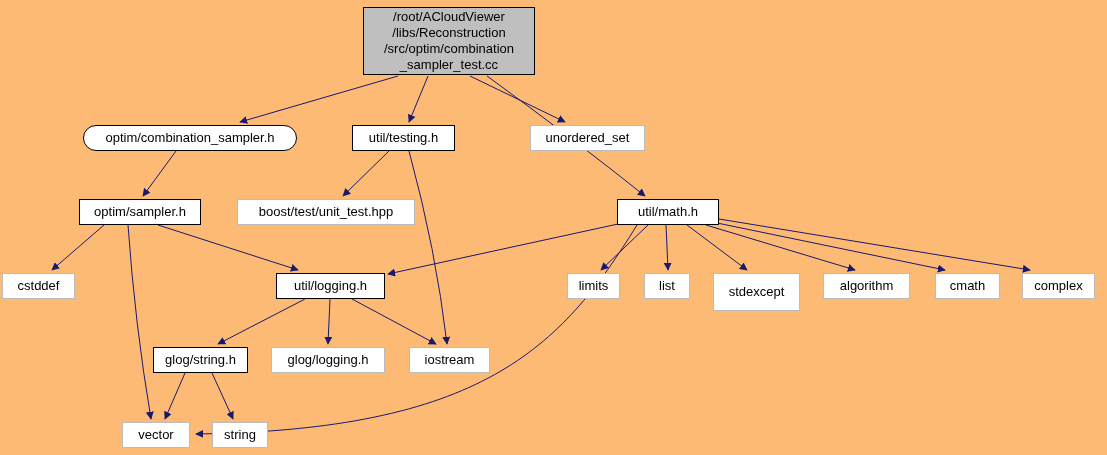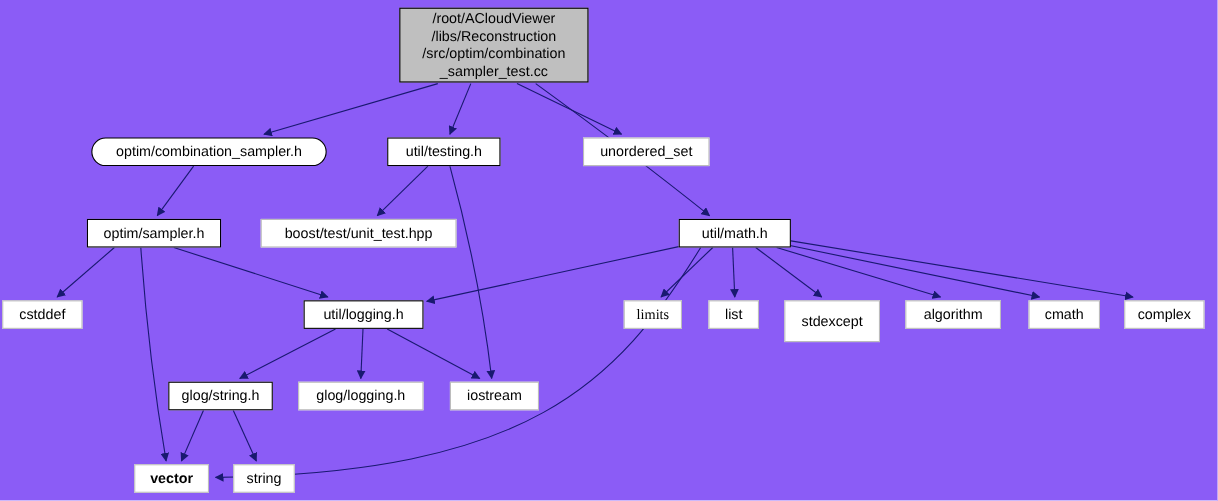--- a/index.html
+++ b/index.html
@@ -1,17 +1,17 @@
 <!DOCTYPE html>
 <html style="--edge-color: #191970; --root-fill: #bfbfbf; --link-border: #000000; --plain-border: #bcbcbc;"><head>
 <meta charset="utf-8">
 <style>
   html,body{margin:0;padding:0;background:#ffffff;}
   body{width:1107px;height:455px;font-family:"Liberation Sans",sans-serif;}
-  .stage{position:relative;width:1107px;height:455px;overflow:hidden;background:#8b5cf6;}
+  .stage{position:relative;width:1107px;height:455px;overflow:hidden;background:#fdba74;}
   .edge-layer{position:absolute;left:0;top:0;width:1107px;height:455px;}
   .edge{fill:none;stroke:var(--edge-color,#191970);stroke-width:1;}
   .node{
     position:absolute;box-sizing:border-box;
     display:flex;align-items:center;justify-content:center;
     text-align:center;font-size:13px;line-height:16px;color:#000;
     background:#ffffff;border:1px solid #000;white-space:pre-line;
     padding:0 4px;cursor:default;
   }
   .node.root{background:var(--root-fill,#bfbfbf);border-color:#000;}
@@ -60,25 +60,25 @@
 /src/optim/combination
 _sampler_test.cc</div>
       <div class="node link" style="left: 83px; top: 125px; width: 214px; height: 26px; border-radius: 13px;">optim/combination_sampler.h</div>
       <div class="node link" style="left: 352px; top: 125px; width: 103px; height: 26px;">util/testing.h</div>
       <div class="node plain" style="left: 530px; top: 125px; width: 115px; height: 26px;">unordered_set</div>
       <div class="node link" style="left: 79px; top: 199px; width: 122px; height: 26px;">optim/sampler.h</div>
       <div class="node plain" style="left: 237px; top: 199px; width: 178px; height: 26px;">boost/test/unit_test.hpp</div>
       <div class="node link" style="left: 617px; top: 199px; width: 102px; height: 26px;">util/math.h</div>
       <div class="node plain" style="left: 2px; top: 273px; width: 73px; height: 26px;">cstddef</div>
       <div class="node link" style="left: 276px; top: 273px; width: 109px; height: 26px;">util/logging.h</div>
-      <div class="node plain" style="left: 567px; top: 273px; width: 53px; height: 26px; font-family: Liberation Serif, serif;">limits</div>
+      <div class="node plain" style="left: 567px; top: 273px; width: 53px; height: 26px;">limits</div>
       <div class="node plain" style="left: 644px; top: 273px; width: 46px; height: 26px;">list</div>
       <div class="node plain" style="left: 713px; top: 273px; width: 87px; height: 38px;">stdexcept</div>
       <div class="node plain" style="left: 823px; top: 273px; width: 87px; height: 26px;">algorithm</div>
       <div class="node plain" style="left: 935px; top: 273px; width: 65px; height: 26px;">cmath</div>
       <div class="node plain" style="left: 1022px; top: 273px; width: 73px; height: 26px;">complex</div>
       <div class="node link" style="left: 153px; top: 347px; width: 95px; height: 26px;">glog/string.h</div>
       <div class="node plain" style="left: 271px; top: 347px; width: 114px; height: 26px;">glog/logging.h</div>
       <div class="node plain" style="left: 409px; top: 347px; width: 81px; height: 26px;">iostream</div>
-      <div class="node plain" style="left: 122px; top: 422px; width: 68px; height: 26px; font-weight: bold;">vector</div>
+      <div class="node plain" style="left: 122px; top: 422px; width: 68px; height: 26px;">vector</div>
       <div class="node plain" style="left: 212px; top: 422px; width: 56px; height: 26px;">string</div>
     </div>
 </div>
 
 </body></html>

